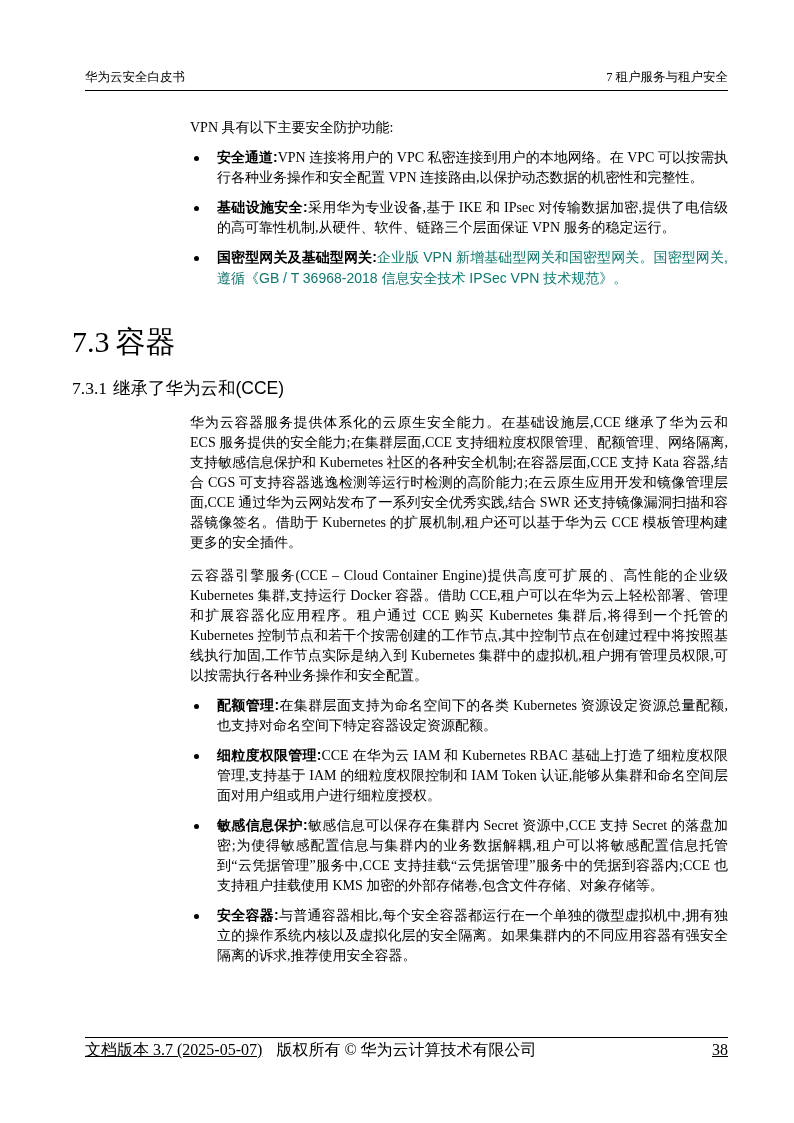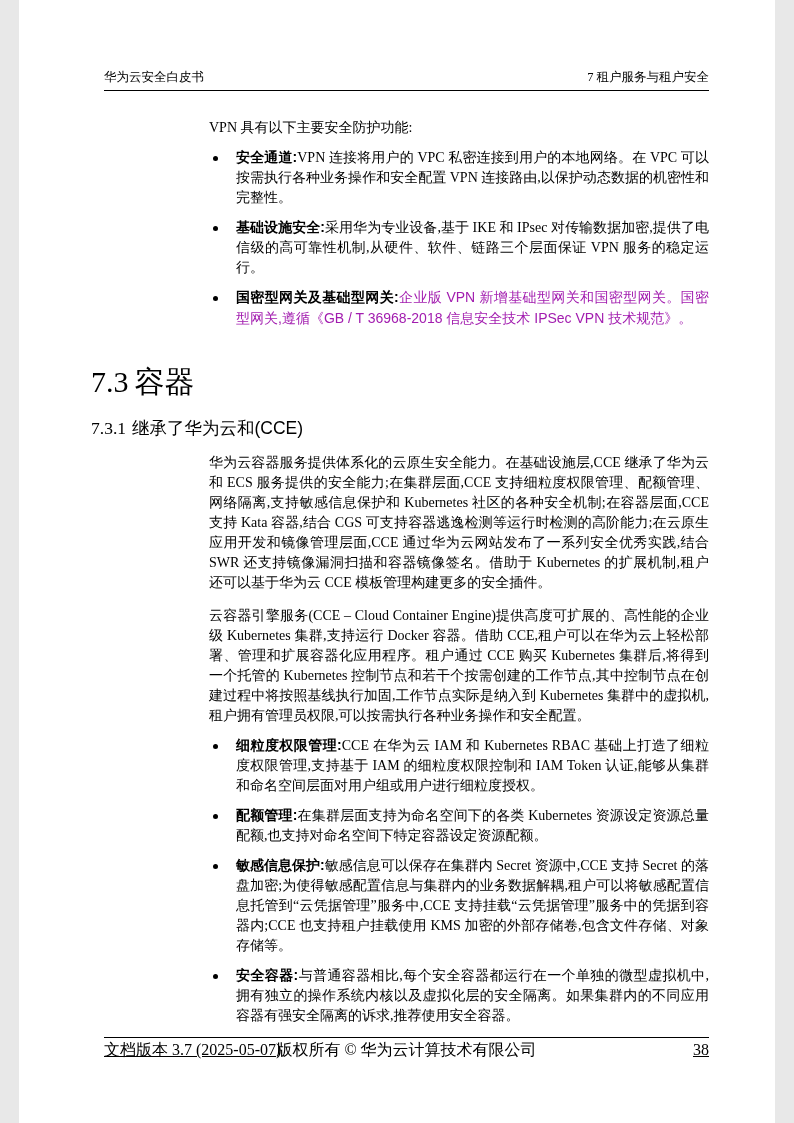--- a/index.html
+++ b/index.html
@@ -1,25 +1,24 @@
 <!DOCTYPE html>
 <html><head>
 <meta charset="utf-8">
 <style>
   html, body { margin: 0; padding: 0; background: #e8e8e8; }
   .page {
     position: relative;
-    width: 732px;
+    width: 794px;
     height: 1123px;
     margin: 0 auto;
     background: #ffffff;
     overflow: hidden;
     font-family: "Liberation Serif", "DejaVu Serif", serif;
     color: #000000;
-    padding-left: 24px;
   }
 
   
   .header-row {
     position: absolute;
     left: 85px; right: 66px; top: 69px;
     display: flex;
     justify-content: space-between;
     align-items: flex-end;
     font-size: 12.5px;
@@ -65,21 +64,21 @@
     margin: 0;
     font-size: 14px;
     line-height: 20px;
     text-align: justify;
   }
   .blabel {
     font-family: "Liberation Sans", "DejaVu Sans", sans-serif;
     font-weight: bold;
   }
   .muted {
-    color: #a21caf;
+    color: #0f766e;
     font-family: "Liberation Sans", "DejaVu Sans", sans-serif;
   }
 
   h1.section-heading {
     margin: 38px 66px 0 72px;
     font-size: 30px;
     font-weight: 400;
     line-height: 30px;
     font-family: "Liberation Sans", "DejaVu Sans", sans-serif;
   }
@@ -150,25 +149,25 @@
     <h1 class="section-heading"><span class="h-num">7.3</span><span>容器</span></h1>
 
     <h2 class="subsection-heading"><span class="h-num">7.3.1</span><span>继承了华为云和(CCE)</span></h2>
 
     <p class="body-text para">华为云容器服务提供体系化的云原生安全能力。在基础设施层,CCE 继承了华为云和 ECS 服务提供的安全能力;在集群层面,CCE 支持细粒度权限管理、配额管理、网络隔离,支持敏感信息保护和 Kubernetes 社区的各种安全机制;在容器层面,CCE 支持 Kata 容器,结合 CGS 可支持容器逃逸检测等运行时检测的高阶能力;在云原生应用开发和镜像管理层面,CCE 通过华为云网站发布了一系列安全优秀实践,结合 SWR 还支持镜像漏洞扫描和容器镜像签名。借助于 Kubernetes 的扩展机制,租户还可以基于华为云 CCE 模板管理构建更多的安全插件。</p>
     <p class="body-text para">云容器引擎服务(CCE – Cloud Container Engine)提供高度可扩展的、高性能的企业级 Kubernetes 集群,支持运行 Docker 容器。借助 CCE,租户可以在华为云上轻松部署、管理和扩展容器化应用程序。租户通过 CCE 购买 Kubernetes 集群后,将得到一个托管的 Kubernetes 控制节点和若干个按需创建的工作节点,其中控制节点在创建过程中将按照基线执行加固,工作节点实际是纳入到 Kubernetes 集群中的虚拟机,租户拥有管理员权限,可以按需执行各种业务操作和安全配置。</p>
 
     <div class="bullet-list">
       <div class="bullet">
         <span class="dot-cell"><span class="dot"></span></span>
-        <p class="bullet-text"><b class="blabel">细粒度权限管理:</b><span>CCE 在华为云 IAM 和 Kubernetes RBAC 基础上打造了细粒度权限管理,支持基于 IAM 的细粒度权限控制和 IAM Token 认证,能够从集群和命名空间层面对用户组或用户进行细粒度授权。</span></p>
+        <p class="bullet-text"><b class="blabel">配额管理:</b><span>在集群层面支持为命名空间下的各类 Kubernetes 资源设定资源总量配额,也支持对命名空间下特定容器设定资源配额。</span></p>
       </div>
       <div class="bullet">
         <span class="dot-cell"><span class="dot"></span></span>
-        <p class="bullet-text"><b class="blabel">配额管理:</b><span>在集群层面支持为命名空间下的各类 Kubernetes 资源设定资源总量配额,也支持对命名空间下特定容器设定资源配额。</span></p>
+        <p class="bullet-text"><b class="blabel">细粒度权限管理:</b><span>CCE 在华为云 IAM 和 Kubernetes RBAC 基础上打造了细粒度权限管理,支持基于 IAM 的细粒度权限控制和 IAM Token 认证,能够从集群和命名空间层面对用户组或用户进行细粒度授权。</span></p>
       </div>
       <div class="bullet">
         <span class="dot-cell"><span class="dot"></span></span>
         <p class="bullet-text"><b class="blabel">敏感信息保护:</b><span>敏感信息可以保存在集群内 Secret 资源中,CCE 支持 Secret 的落盘加密;为使得敏感配置信息与集群内的业务数据解耦,租户可以将敏感配置信息托管到“云凭据管理”服务中,CCE 支持挂载“云凭据管理”服务中的凭据到容器内;CCE 也支持租户挂载使用 KMS 加密的外部存储卷,包含文件存储、对象存储等。</span></p>
       </div>
       <div class="bullet">
         <span class="dot-cell"><span class="dot"></span></span>
         <p class="bullet-text"><b class="blabel">安全容器:</b><span>与普通容器相比,每个安全容器都运行在一个单独的微型虚拟机中,拥有独立的操作系统内核以及虚拟化层的安全隔离。如果集群内的不同应用容器有强安全隔离的诉求,推荐使用安全容器。</span></p>
       </div>
     </div>

